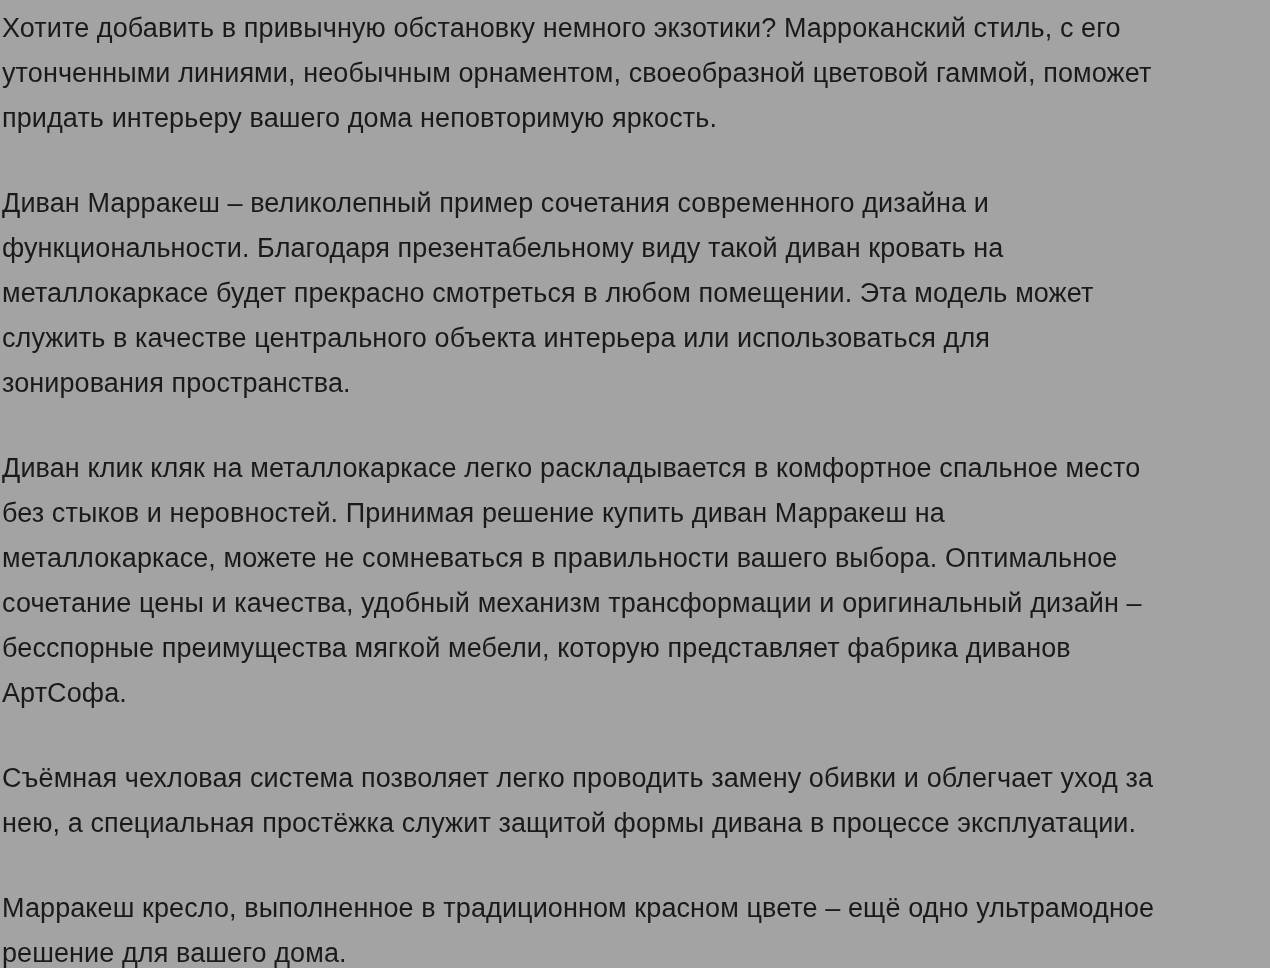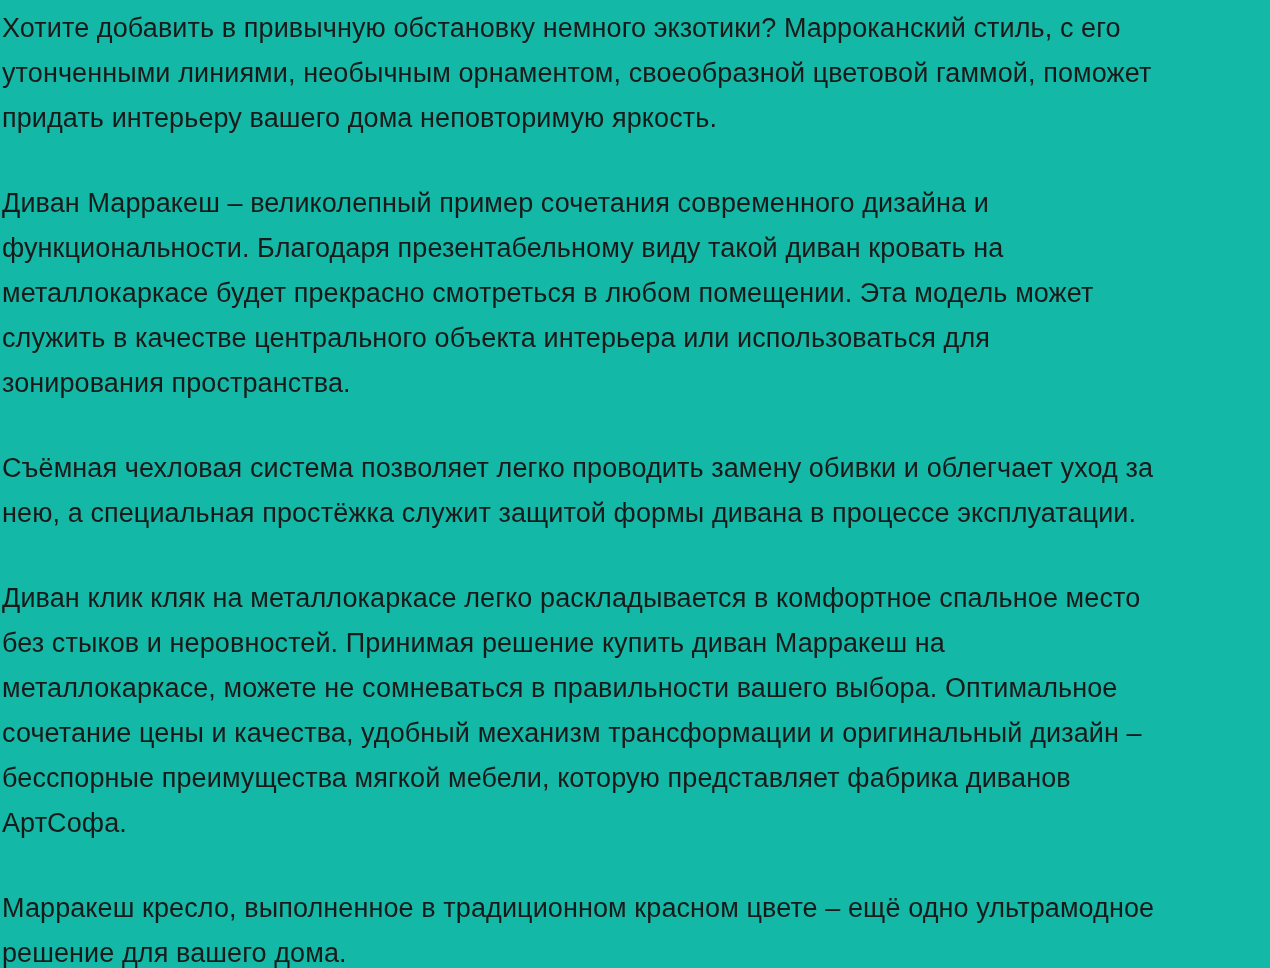--- a/index.html
+++ b/index.html
@@ -6,21 +6,21 @@
       margin: 0;
       padding: 0;
       background: #ffffff;
     }
     .page {
       width: 1270px;
       height: 968px;
       box-sizing: border-box;
       padding: 6px 6px 0 2px;
       overflow: hidden;
-      background: #14b8a6;
+      background: #a3a3a3;
       font-family: "Liberation Sans", "DejaVu Sans", sans-serif;
       font-size: 27px;
       line-height: 45px;
       color: #1a1a1a;
       letter-spacing: 0.1px;
     }
     .page p {
       margin: 0 0 40px 0;
       padding: 0;
       white-space: pre-line; 
@@ -33,25 +33,25 @@
   <p>Хотите добавить в привычную обстановку немного экзотики? Марроканский стиль, с его
 утонченными линиями, необычным орнаментом, своеобразной цветовой гаммой, поможет
 придать интерьеру вашего дома неповторимую яркость.</p>
 
   <p>Диван Марракеш – великолепный пример сочетания современного дизайна и
 функциональности. Благодаря презентабельному виду такой диван кровать на
 металлокаркасе будет прекрасно смотреться в любом помещении. Эта модель может
 служить в качестве центрального объекта интерьера или использоваться для
 зонирования пространства.</p>
 
-  <p>Съёмная чехловая система позволяет легко проводить замену обивки и облегчает уход за
-нею, а специальная простёжка служит защитой формы дивана в процессе эксплуатации.</p>
-
   <p>Диван клик кляк на металлокаркасе легко раскладывается в комфортное спальное место
 без стыков и неровностей. Принимая решение купить диван Марракеш на
 металлокаркасе, можете не сомневаться в правильности вашего выбора. Оптимальное
 сочетание цены и качества, удобный механизм трансформации и оригинальный дизайн –
 бесспорные преимущества мягкой мебели, которую представляет фабрика диванов
 АртСофа.</p>
 
+  <p>Съёмная чехловая система позволяет легко проводить замену обивки и облегчает уход за
+нею, а специальная простёжка служит защитой формы дивана в процессе эксплуатации.</p>
+
   <p>Марракеш кресло, выполненное в традиционном красном цвете – ещё одно ультрамодное
 решение для вашего дома.</p>
 </div>
 
 </body></html>

